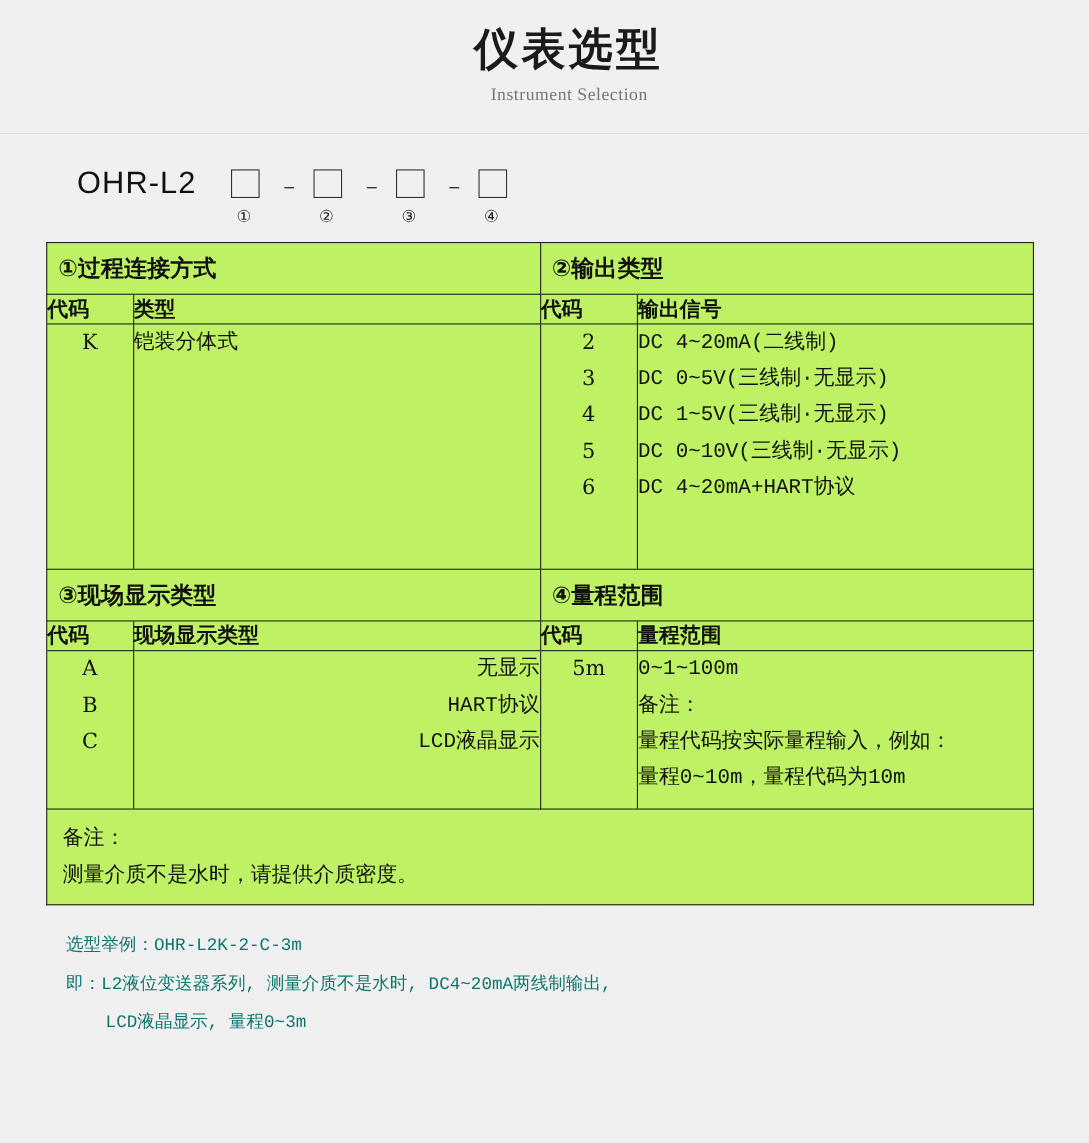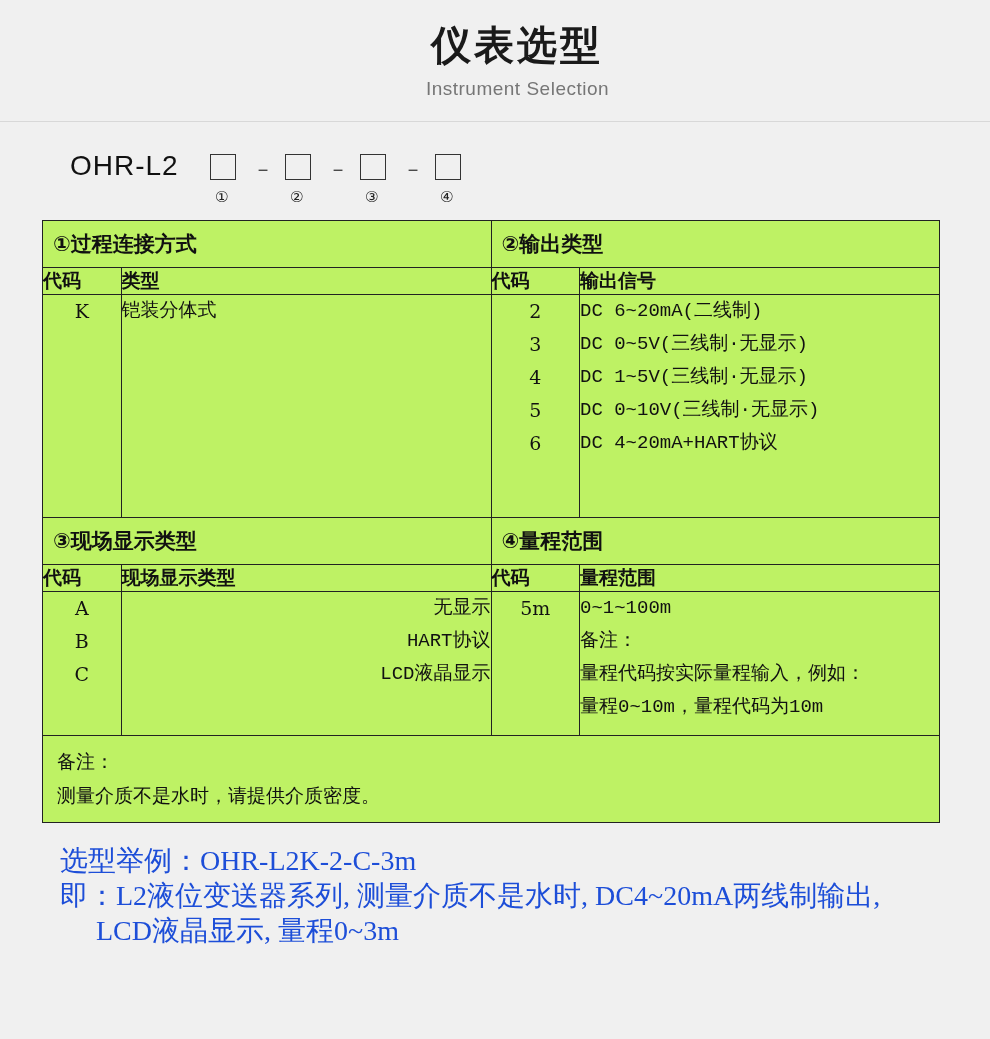--- a/index.html
+++ b/index.html
@@ -27,25 +27,25 @@
   .header .title-cn {
     font-size: 40px;
     font-weight: bold;
     letter-spacing: 3px;
     color: #1a1a1a;
     line-height: 50px;
     font-family: "DejaVu Sans", "Liberation Sans", sans-serif;
     margin-left: 44px;
   }
   .header .title-en {
-    font-size: 19px;
+    font-size: 16px;
     color: #767676;
     margin-top: 8px;
     letter-spacing: 0.5px;
-    font-family: Liberation Sans, sans-serif;
+    font-family: Liberation Serif, serif;
     margin-left: 45px;
   }
 
   
   .sheet {
     width: 990px;
     background: #f0f0f0;
     padding: 22px 0 0 0;
   }
 
@@ -154,24 +154,24 @@
     font-size: 19px;
     font-family: "DejaVu Serif", "Liberation Serif", serif;
     line-height: 34px;
     padding: 8px 0 10px 14px;
     color: #111;
   }
 
   
   .example {
     margin: 20px 0 0 60px;
-    font-size: 28px;
+    font-size: 16px;
     line-height: 35px;
-    font-family: Liberation Serif, serif;
-    color: #1d4ed8;
+    font-family: Liberation Mono, monospace;
+    color: #0f766e;
   }
   .example .line2 { }
   .example .line3 { padding-left: 36px; }
 </style>
 </head>
 <body>
 
 <div class="header">
   <div class="title-cn">仪表选型</div>
   <div class="title-en">Instrument Selection</div>
@@ -232,21 +232,21 @@
               </tr>
               <tr>
                 <td class="col-code-w code-cell tall-1" style="border-left:none;border-bottom:none;">
                   <div>2</div>
                   <div>3</div>
                   <div>4</div>
                   <div>5</div>
                   <div>6</div>
                 </td>
                 <td class="desc-cell tall-1" style="border-right:none;border-bottom:none;">
-                  <div>DC 6~20mA(二线制)</div>
+                  <div>DC 4~20mA(二线制)</div>
                   <div>DC 0~5V(三线制·无显示)</div>
                   <div>DC 1~5V(三线制·无显示)</div>
                   <div>DC 0~10V(三线制·无显示)</div>
                   <div>DC 4~20mA+HART协议</div>
                 </td>
               </tr>
             </tbody>
           </table>
         </td>
       </tr>

